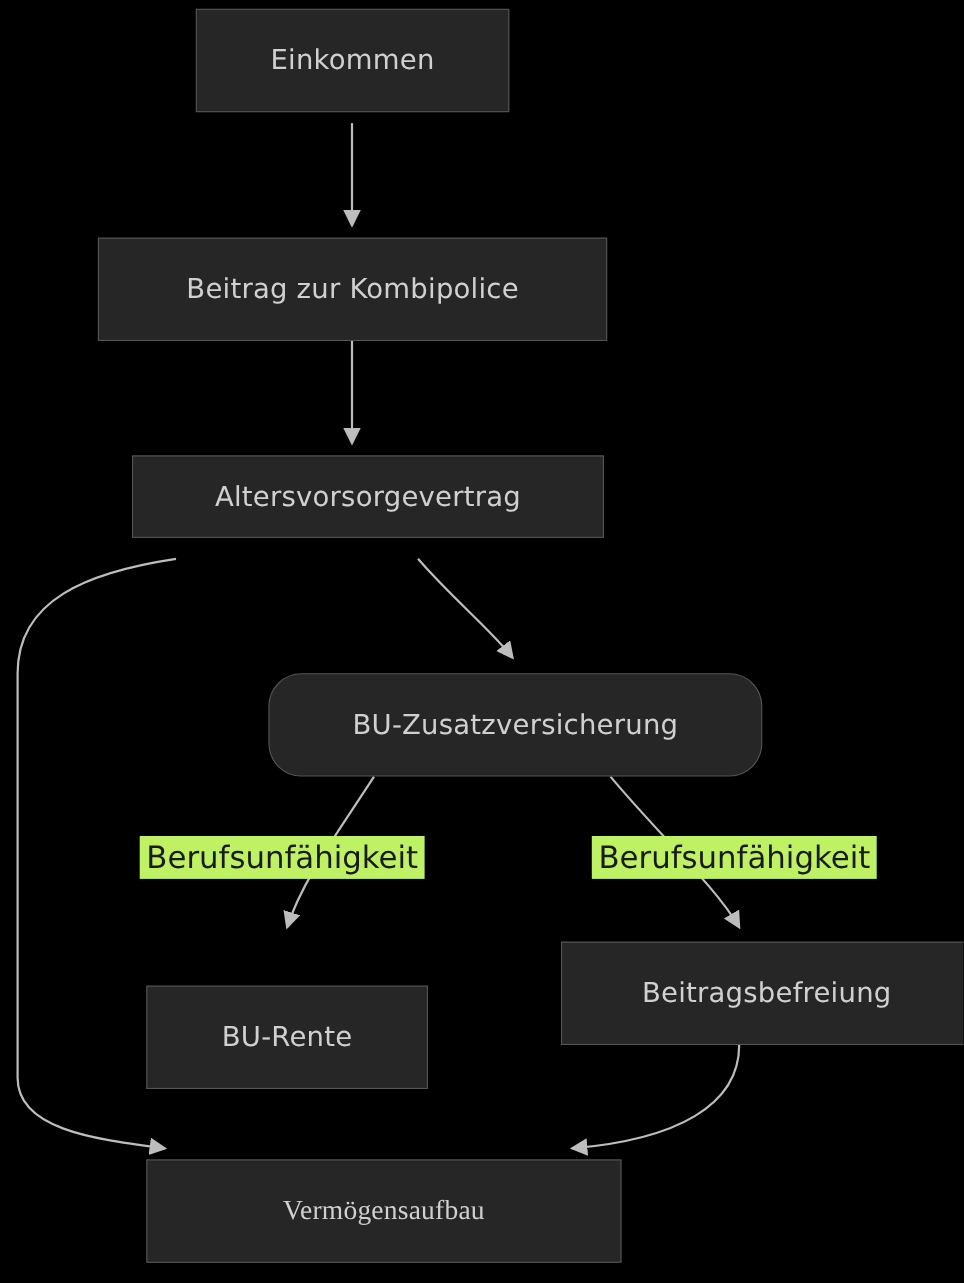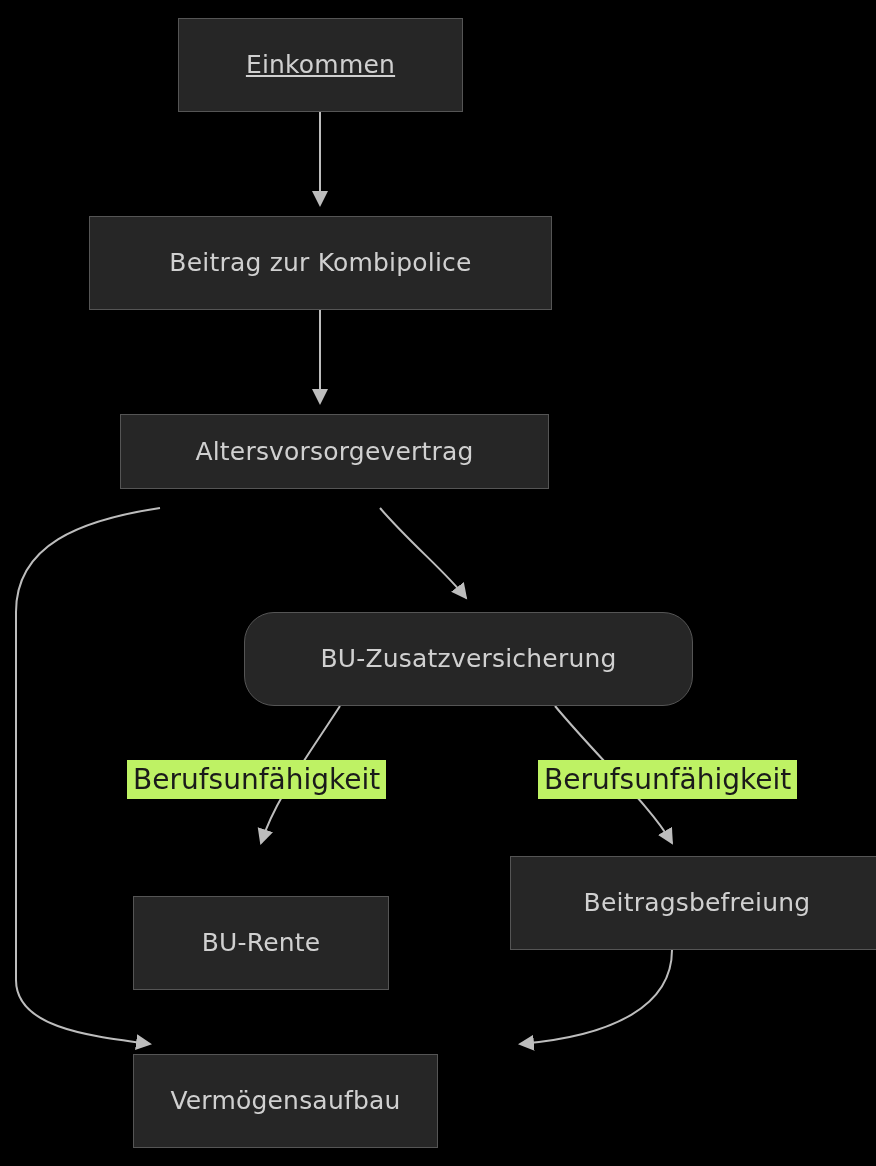--- a/index.html
+++ b/index.html
@@ -70,21 +70,21 @@
 
     <path d="M160,508 C80,520 16,545 16,612 L16,980 C16,1028 90,1036 150,1044" stroke="#bdbdbd" stroke-width="2" fill="none" marker-end="url(#arrow)"></path>
 
     <path d="M340,706 C305,760 275,800 261,843" stroke="#bdbdbd" stroke-width="2" fill="none" marker-end="url(#arrow)"></path>
 
     <path d="M555,706 C600,760 650,805 672,843" stroke="#bdbdbd" stroke-width="2" fill="none" marker-end="url(#arrow)"></path>
 
     <path d="M672,950 C672,1005 615,1036 520,1044" stroke="#bdbdbd" stroke-width="2" fill="none" marker-end="url(#arrow)"></path>
   </svg>
 
-  <div class="node" style="left:178px; top:18px; width:285px; height:94px;text-decoration:underline;">
+  <div class="node" style="left:178px; top:8px; width:285px; height:94px;">
     <span>Einkommen</span>
   </div>
 
   <div class="node" style="left:89px; top:216px; width:463px; height:94px;">
     <span>Beitrag zur Kombipolice</span>
   </div>
 
   <div class="node" style="left:120px; top:414px; width:429px; height:75px;">
     <span>Altersvorsorgevertrag</span>
   </div>
@@ -94,21 +94,21 @@
   </div>
 
   <div class="node" style="left:133px; top:856px; width:256px; height:94px;margin-top:40px;">
     <span>BU-Rente</span>
   </div>
 
   <div class="node" style="left:510px; top:856px; width:374px; height:94px;">
     <span>Beitragsbefreiung</span>
   </div>
 
-  <div class="node" style="left:133px; top:1054px; width:305px; height:94px;">
+  <div class="node" style="left:133px; top:1054px; width:432px; height:94px;font-family:Liberation Serif, serif;">
     <span>Vermögensaufbau</span>
   </div>
 
   <div class="edge-label" style="left:127px; top:760px;">Berufsunfähigkeit</div>
 
   <div class="edge-label" style="left:538px; top:760px;">Berufsunfähigkeit</div>
 
 </div>
 
 </body></html>

